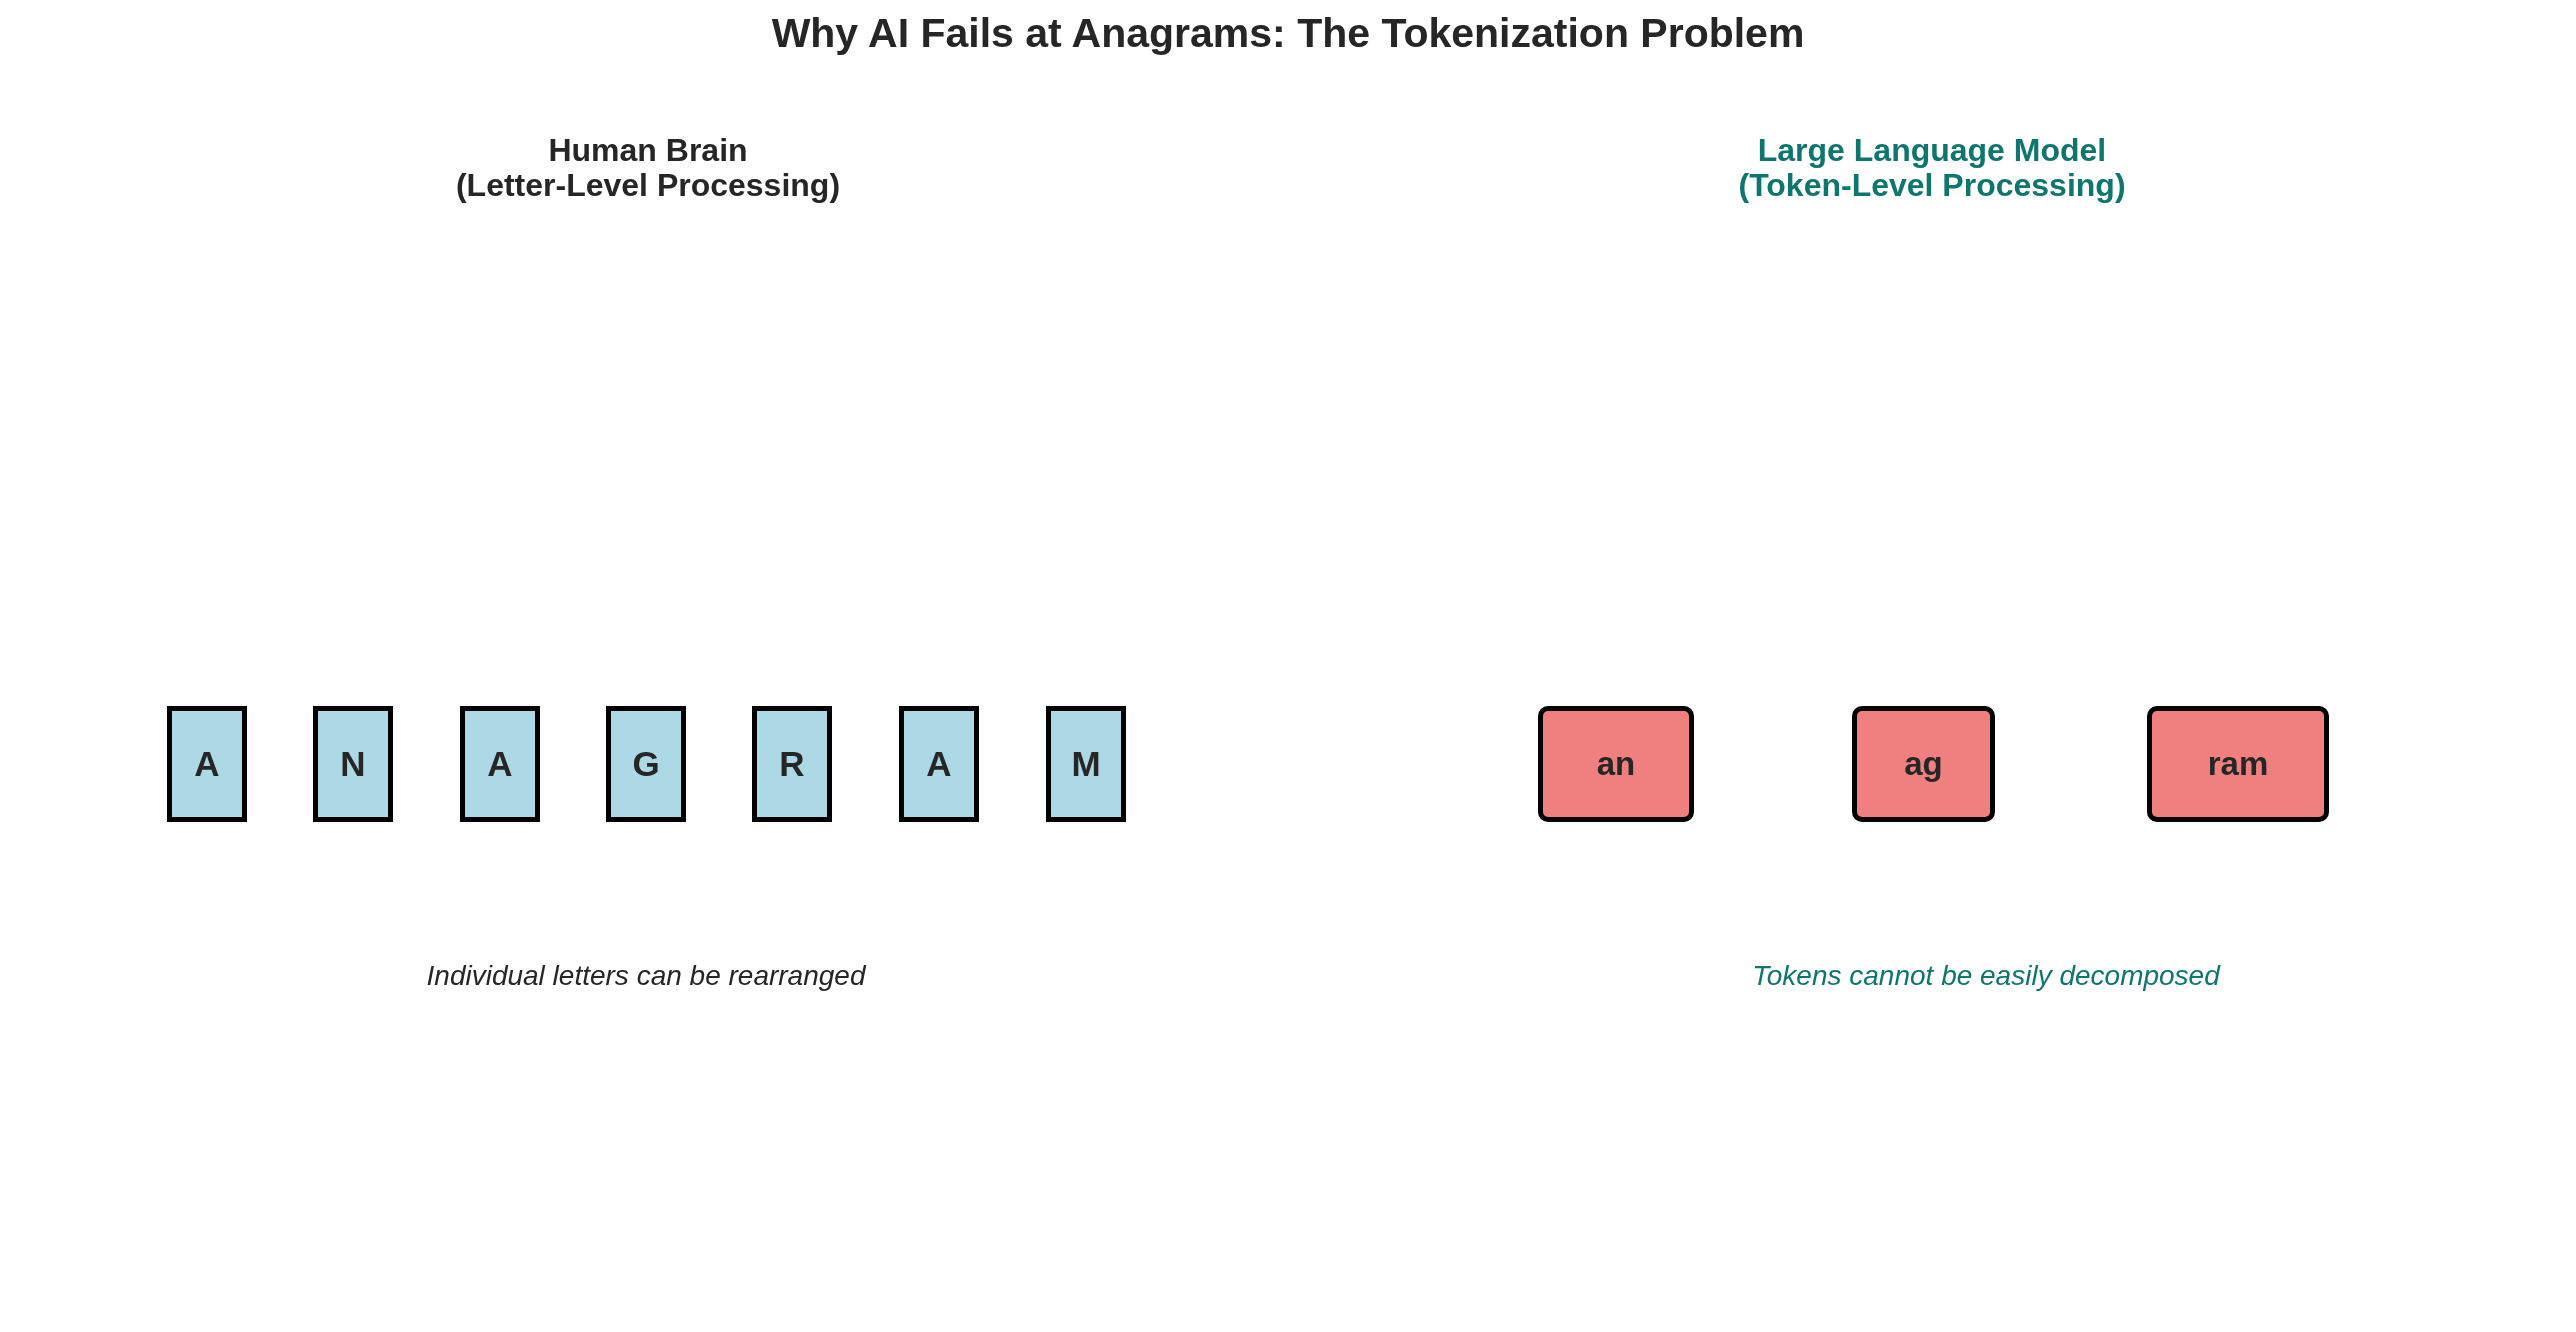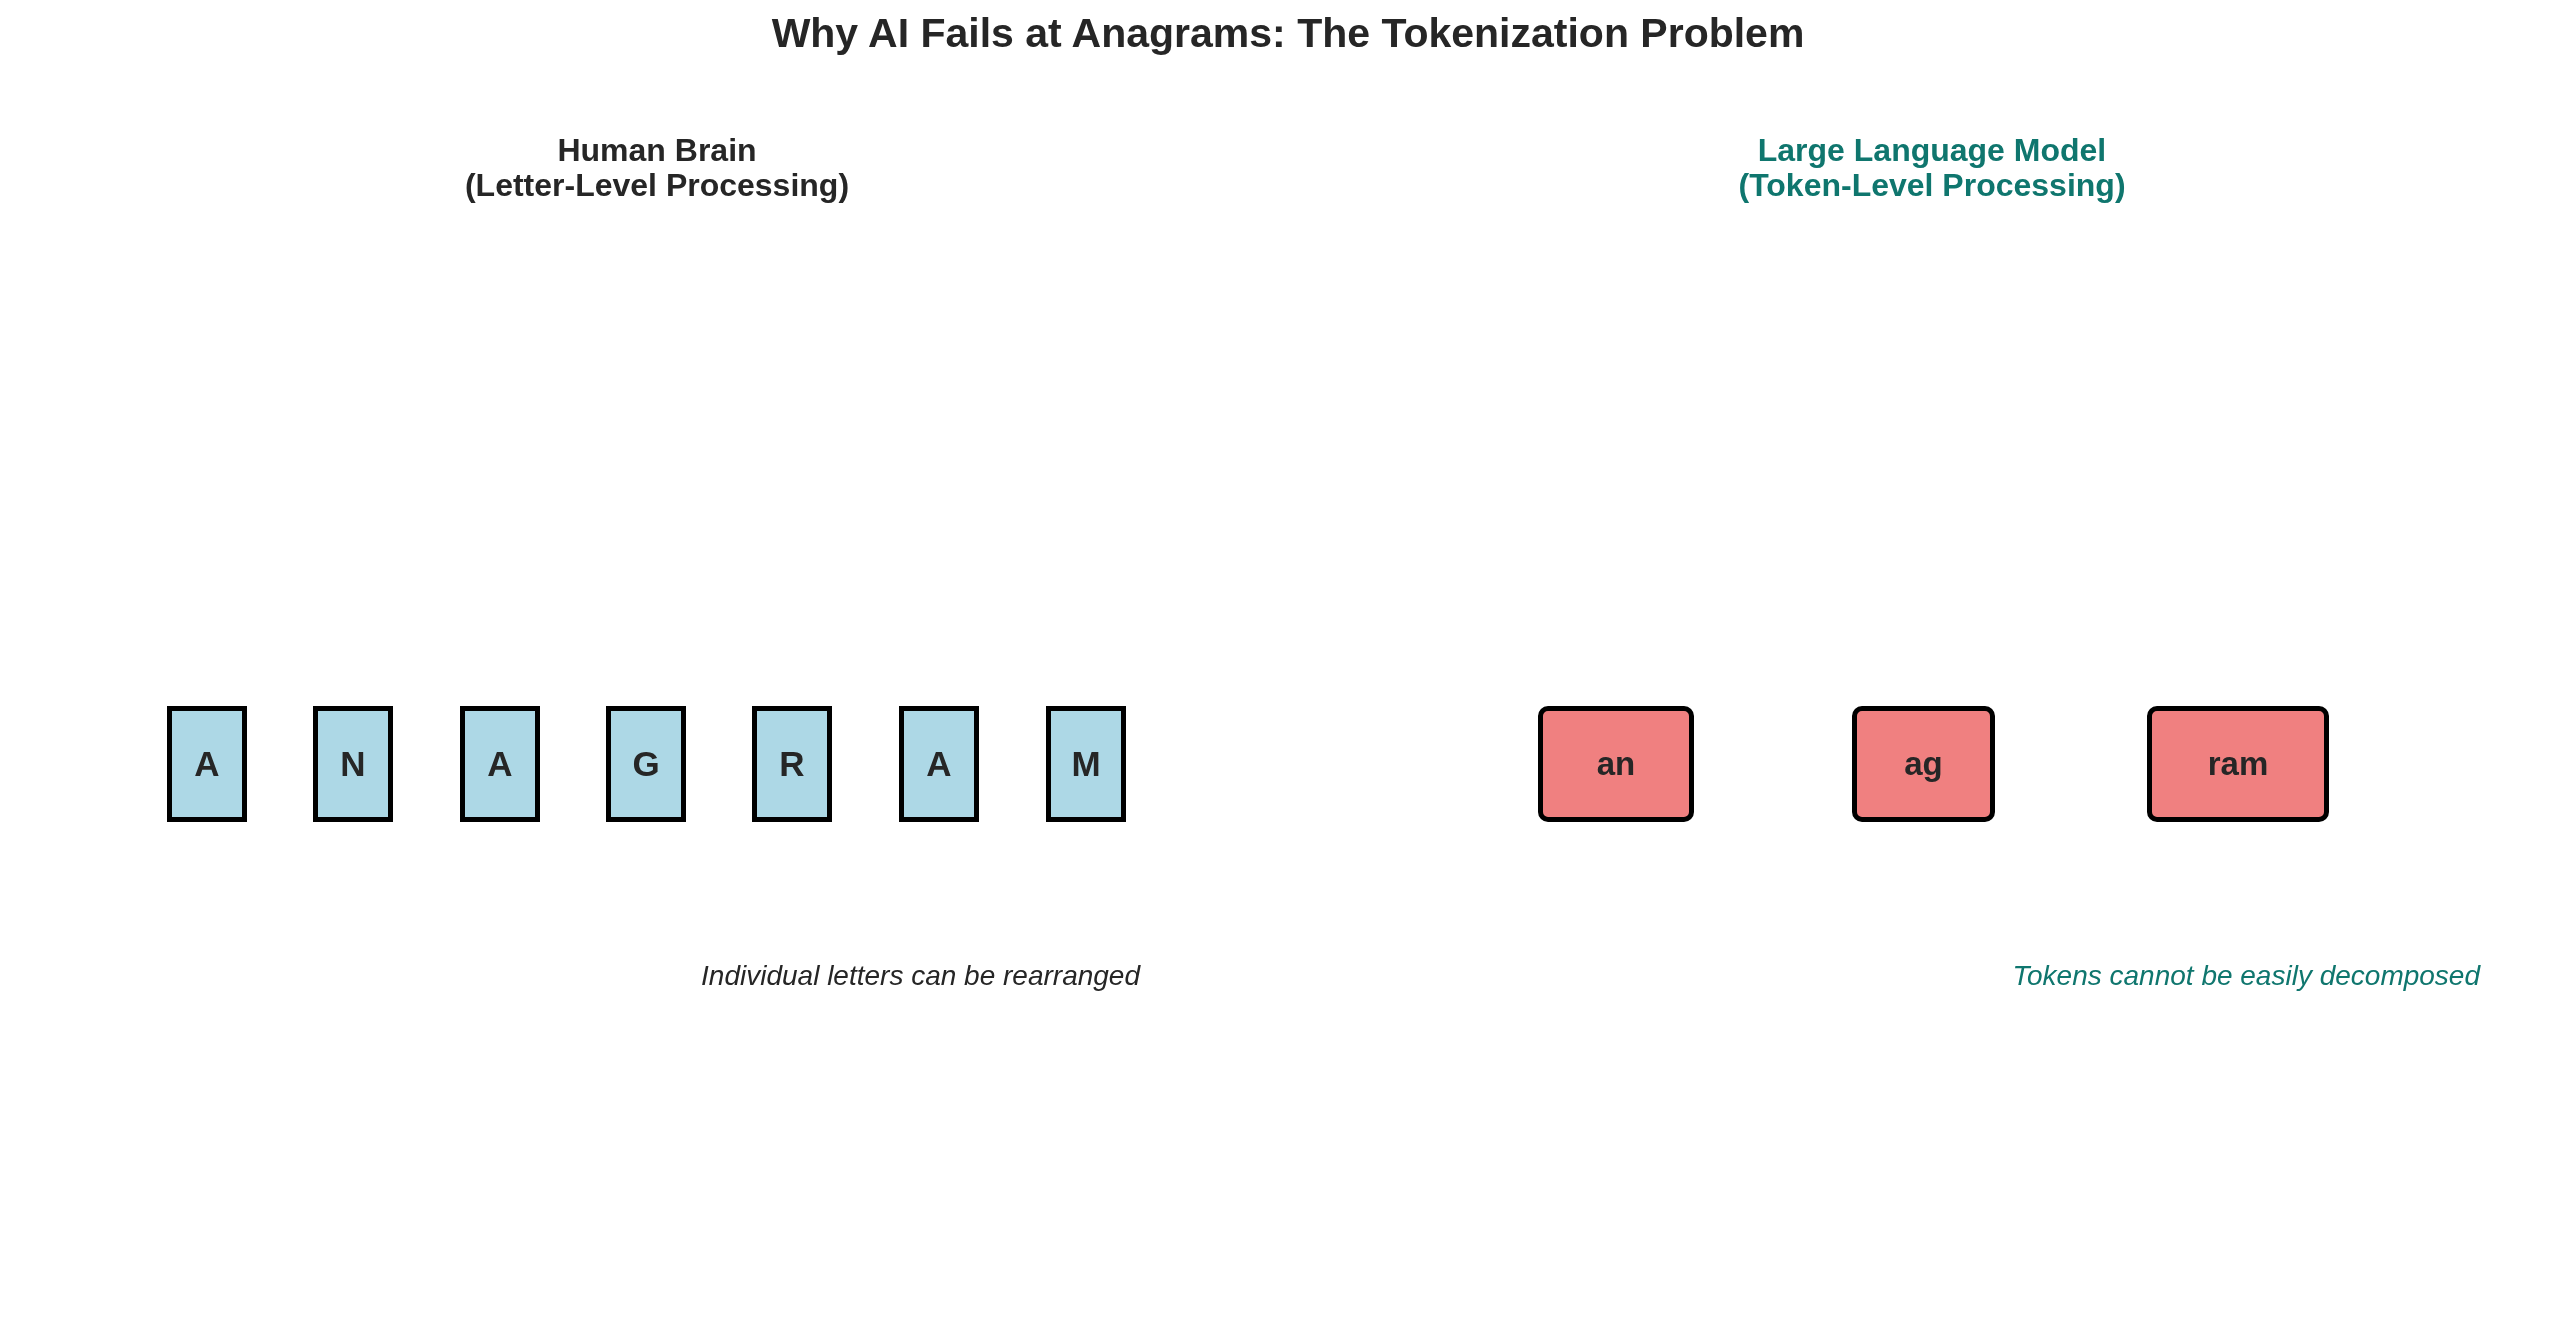--- a/index.html
+++ b/index.html
@@ -6,29 +6,29 @@
   body { width: 2576px; height: 1332px; position: relative; overflow: hidden;
          font-family: "Liberation Sans", sans-serif; color: #262626; }
   .abs { position: absolute; }
   .title { left: 0; width: 2576px; top: 8.6px; text-align: center; font-size: 41px; font-weight: bold; line-height: 49px; white-space: nowrap; }
   .panel-heading { width: 988px; text-align: center; font-size: 32px; font-weight: bold; line-height: 35px; top: 133px; white-space: nowrap; }
   .panel-heading span { display: block; }
   .box { top: 706px; height: 116px; box-sizing: border-box; border: 5px solid #000000;
          display: flex; align-items: center; justify-content: center; font-weight: bold; }
   .letter-box { width: 80px; background: #add8e6; font-size: 35px; }
   .token-box { background: #f08080; font-size: 33px; border-radius: 10px; }
-  .caption { width: 988px; text-align: right; font-style: italic; font-size: 28px; line-height: 35px; top: 958px; white-space: nowrap; }
+  .caption { width: 988px; text-align: center; font-style: italic; font-size: 28px; line-height: 35px; top: 958px; white-space: nowrap; }
   .red { color: #0f766e; }
 </style>
 </head>
 <body>
 
 <div class="abs title">Why AI Fails at Anagrams: The Tokenization Problem</div>
 
-<div class="abs panel-heading" style="left:163px;">
+<div class="abs panel-heading" style="left:154px;">
   <span>Human Brain</span>
   <span>(Letter-Level Processing)</span>
 </div>
 
 <div>
   <div class="abs box letter-box" style="left:167px;">
       <span>A</span>
     </div>
   <div class="abs box letter-box" style="left:313px;">
       <span>N</span>

